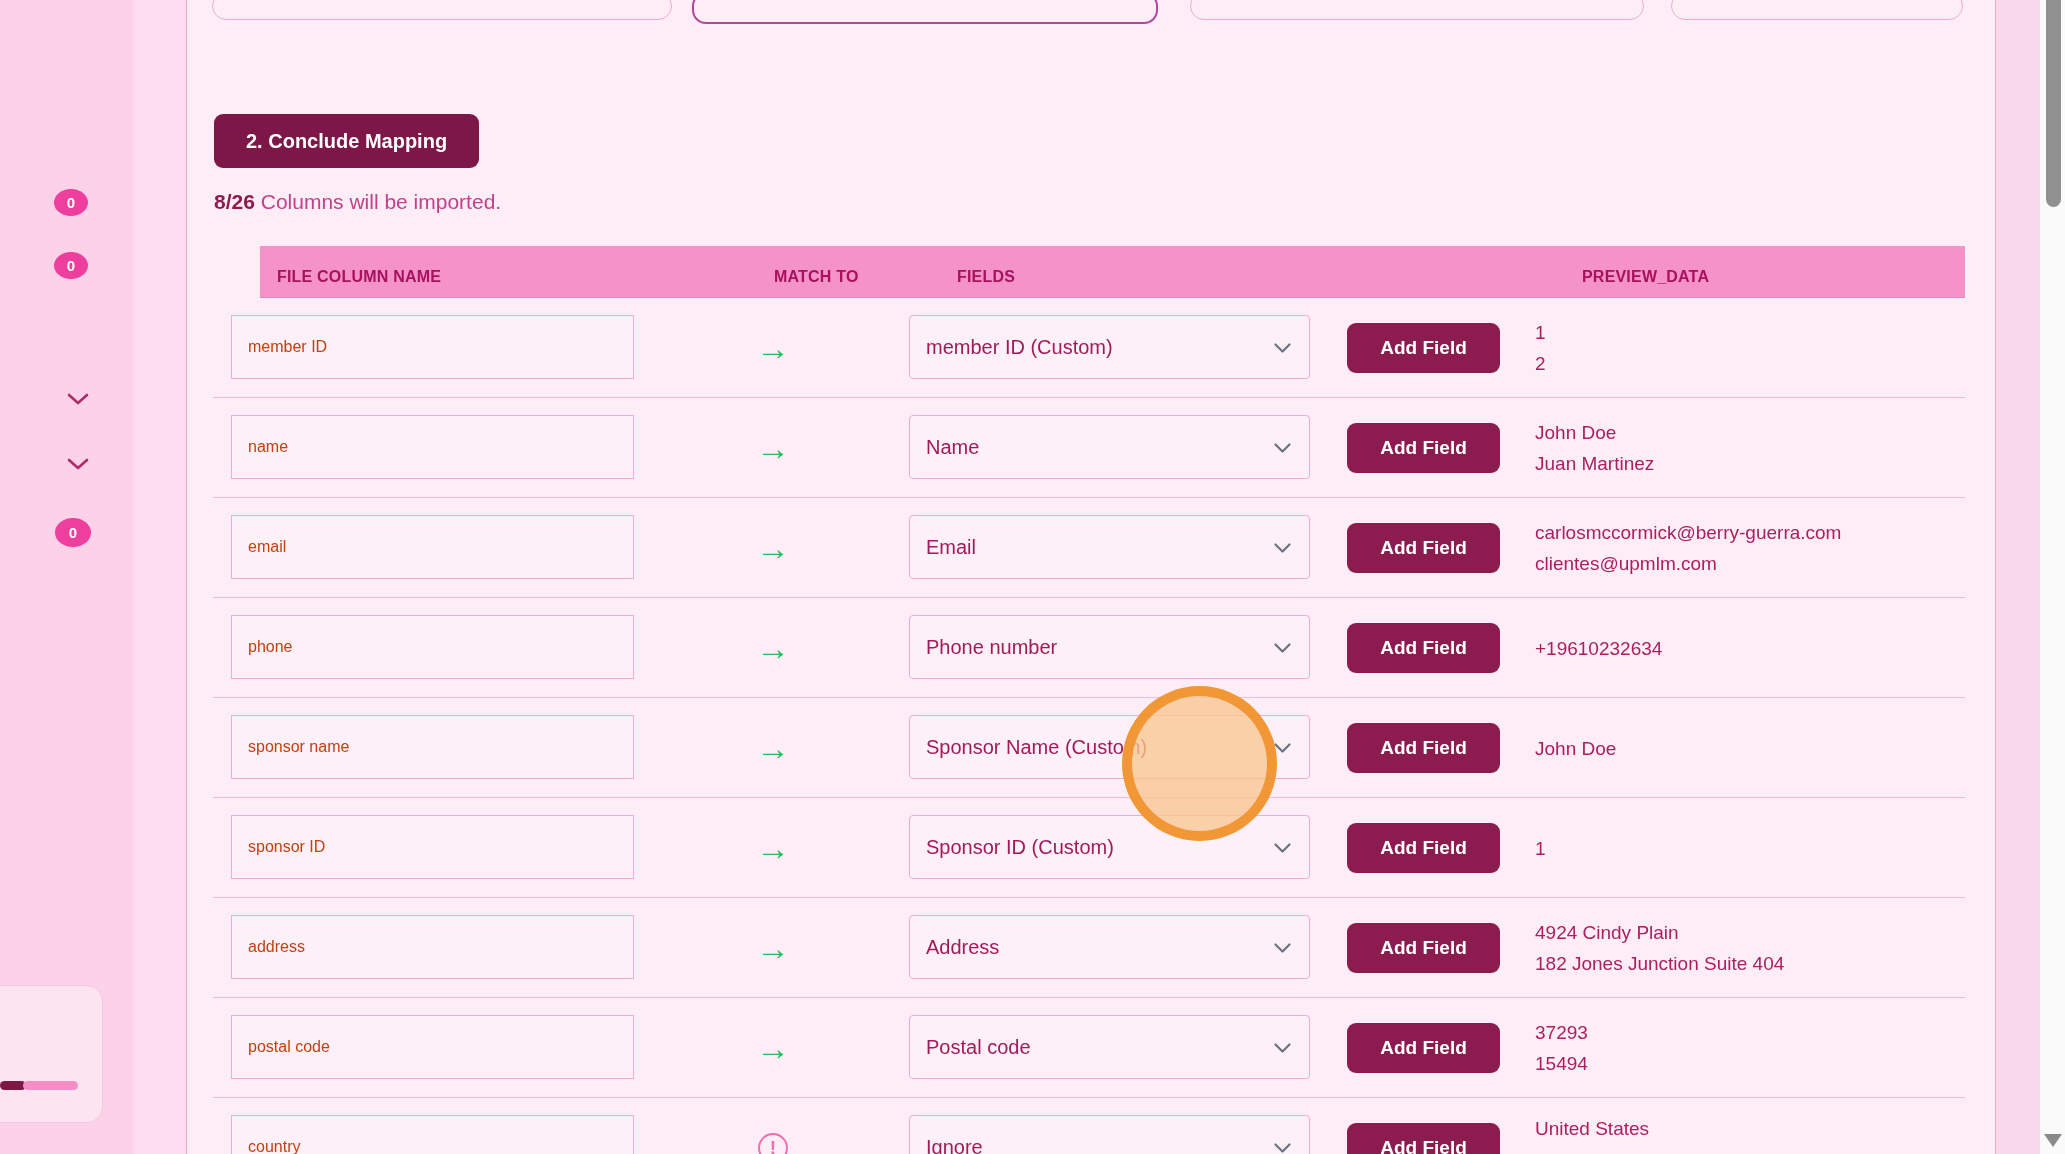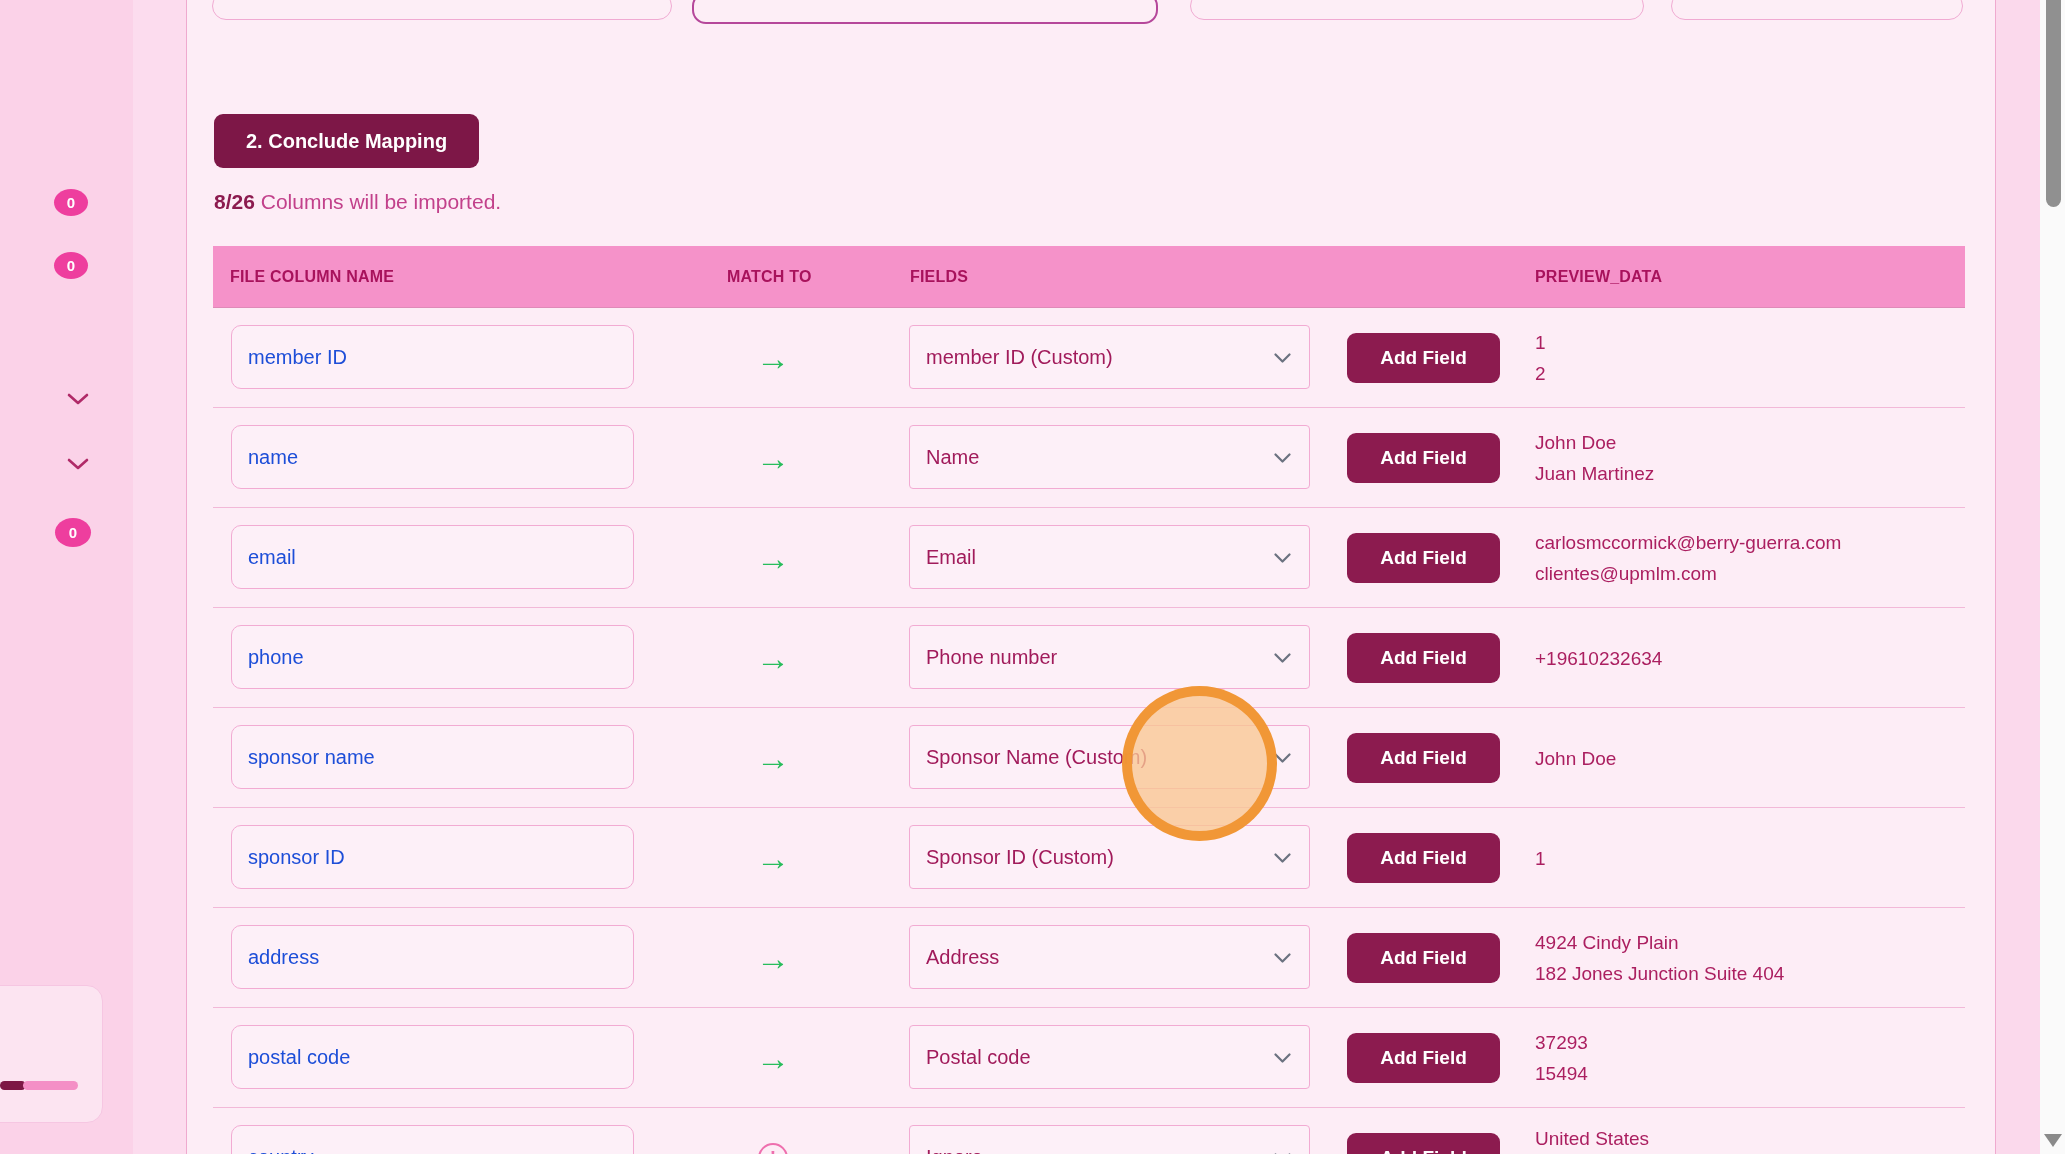--- a/index.html
+++ b/index.html
@@ -56,30 +56,30 @@
     background:#7d1747; color:#ffffff; font-size:20px; font-weight:bold;
     border:none; border-radius:9px; display:flex; align-items:center; cursor:pointer;
     font-family:"Liberation Sans", sans-serif;
     margin-top:20px;
   }
   .import-line { position:absolute; left:214px; top:190px; font-size:21px; color:#c2418b; }
   .import-line b { color:#8c1b4f; font-weight:bold; }
 
   
   .mtable { position:absolute; left:213px; top:246px; width:1752px; }
-  .mhead  { position:relative; height:62px; background:#f592c9; border-bottom:1px solid #df8ab8; }
+  .mhead  { position:relative; height:52px; background:#f592c9; border-bottom:1px solid #df8ab8;margin-left:47px; }
   .mhead span { position:absolute; top:0; height:62px; display:flex; align-items:center;
                 font-size:16px; font-weight:bold; color:#a8125c; letter-spacing:0.2px; }
   .h1 { left:17px; } .h2 { left:514px;text-align:center; } .h3 { left:697px; } .h4 { left:1322px; }
 
   .mrow { position:relative; height:100px; border-bottom:1px solid #f2b9d8; }
   .file-input {
     position:absolute; left:18px; top:17px; width:403px; height:64px;
-    background:#fdf0f8; border:1.5px solid #f2abd3; border-radius:10px;
-    padding:0 16px; font-size:20px; color:#1d4ed8; outline:none;
+    background:#fdf0f8; border:1.5px solid #f2abd3; border-radius:0;
+    padding:0 16px; font-size:16px; color:#c2410c; outline:none;
     font-family:"Liberation Sans", sans-serif;
   }
   .match { position:absolute; left:531px; top:0; width:58px; height:100px;
            display:flex; align-items:center; justify-content:center; }
   .arrow-glyph { font-size:34px; color:#28bd5c; font-weight:600; line-height:1; }
   .warn-circle { width:30px; height:30px; border:2.5px solid #ee6fae; border-radius:50%;
                  color:#ee6fae; font-size:19px; font-weight:bold;
                  display:flex; align-items:center; justify-content:center; }
   .field-select {
     position:absolute; left:696px; top:17px; width:401px; height:64px;

